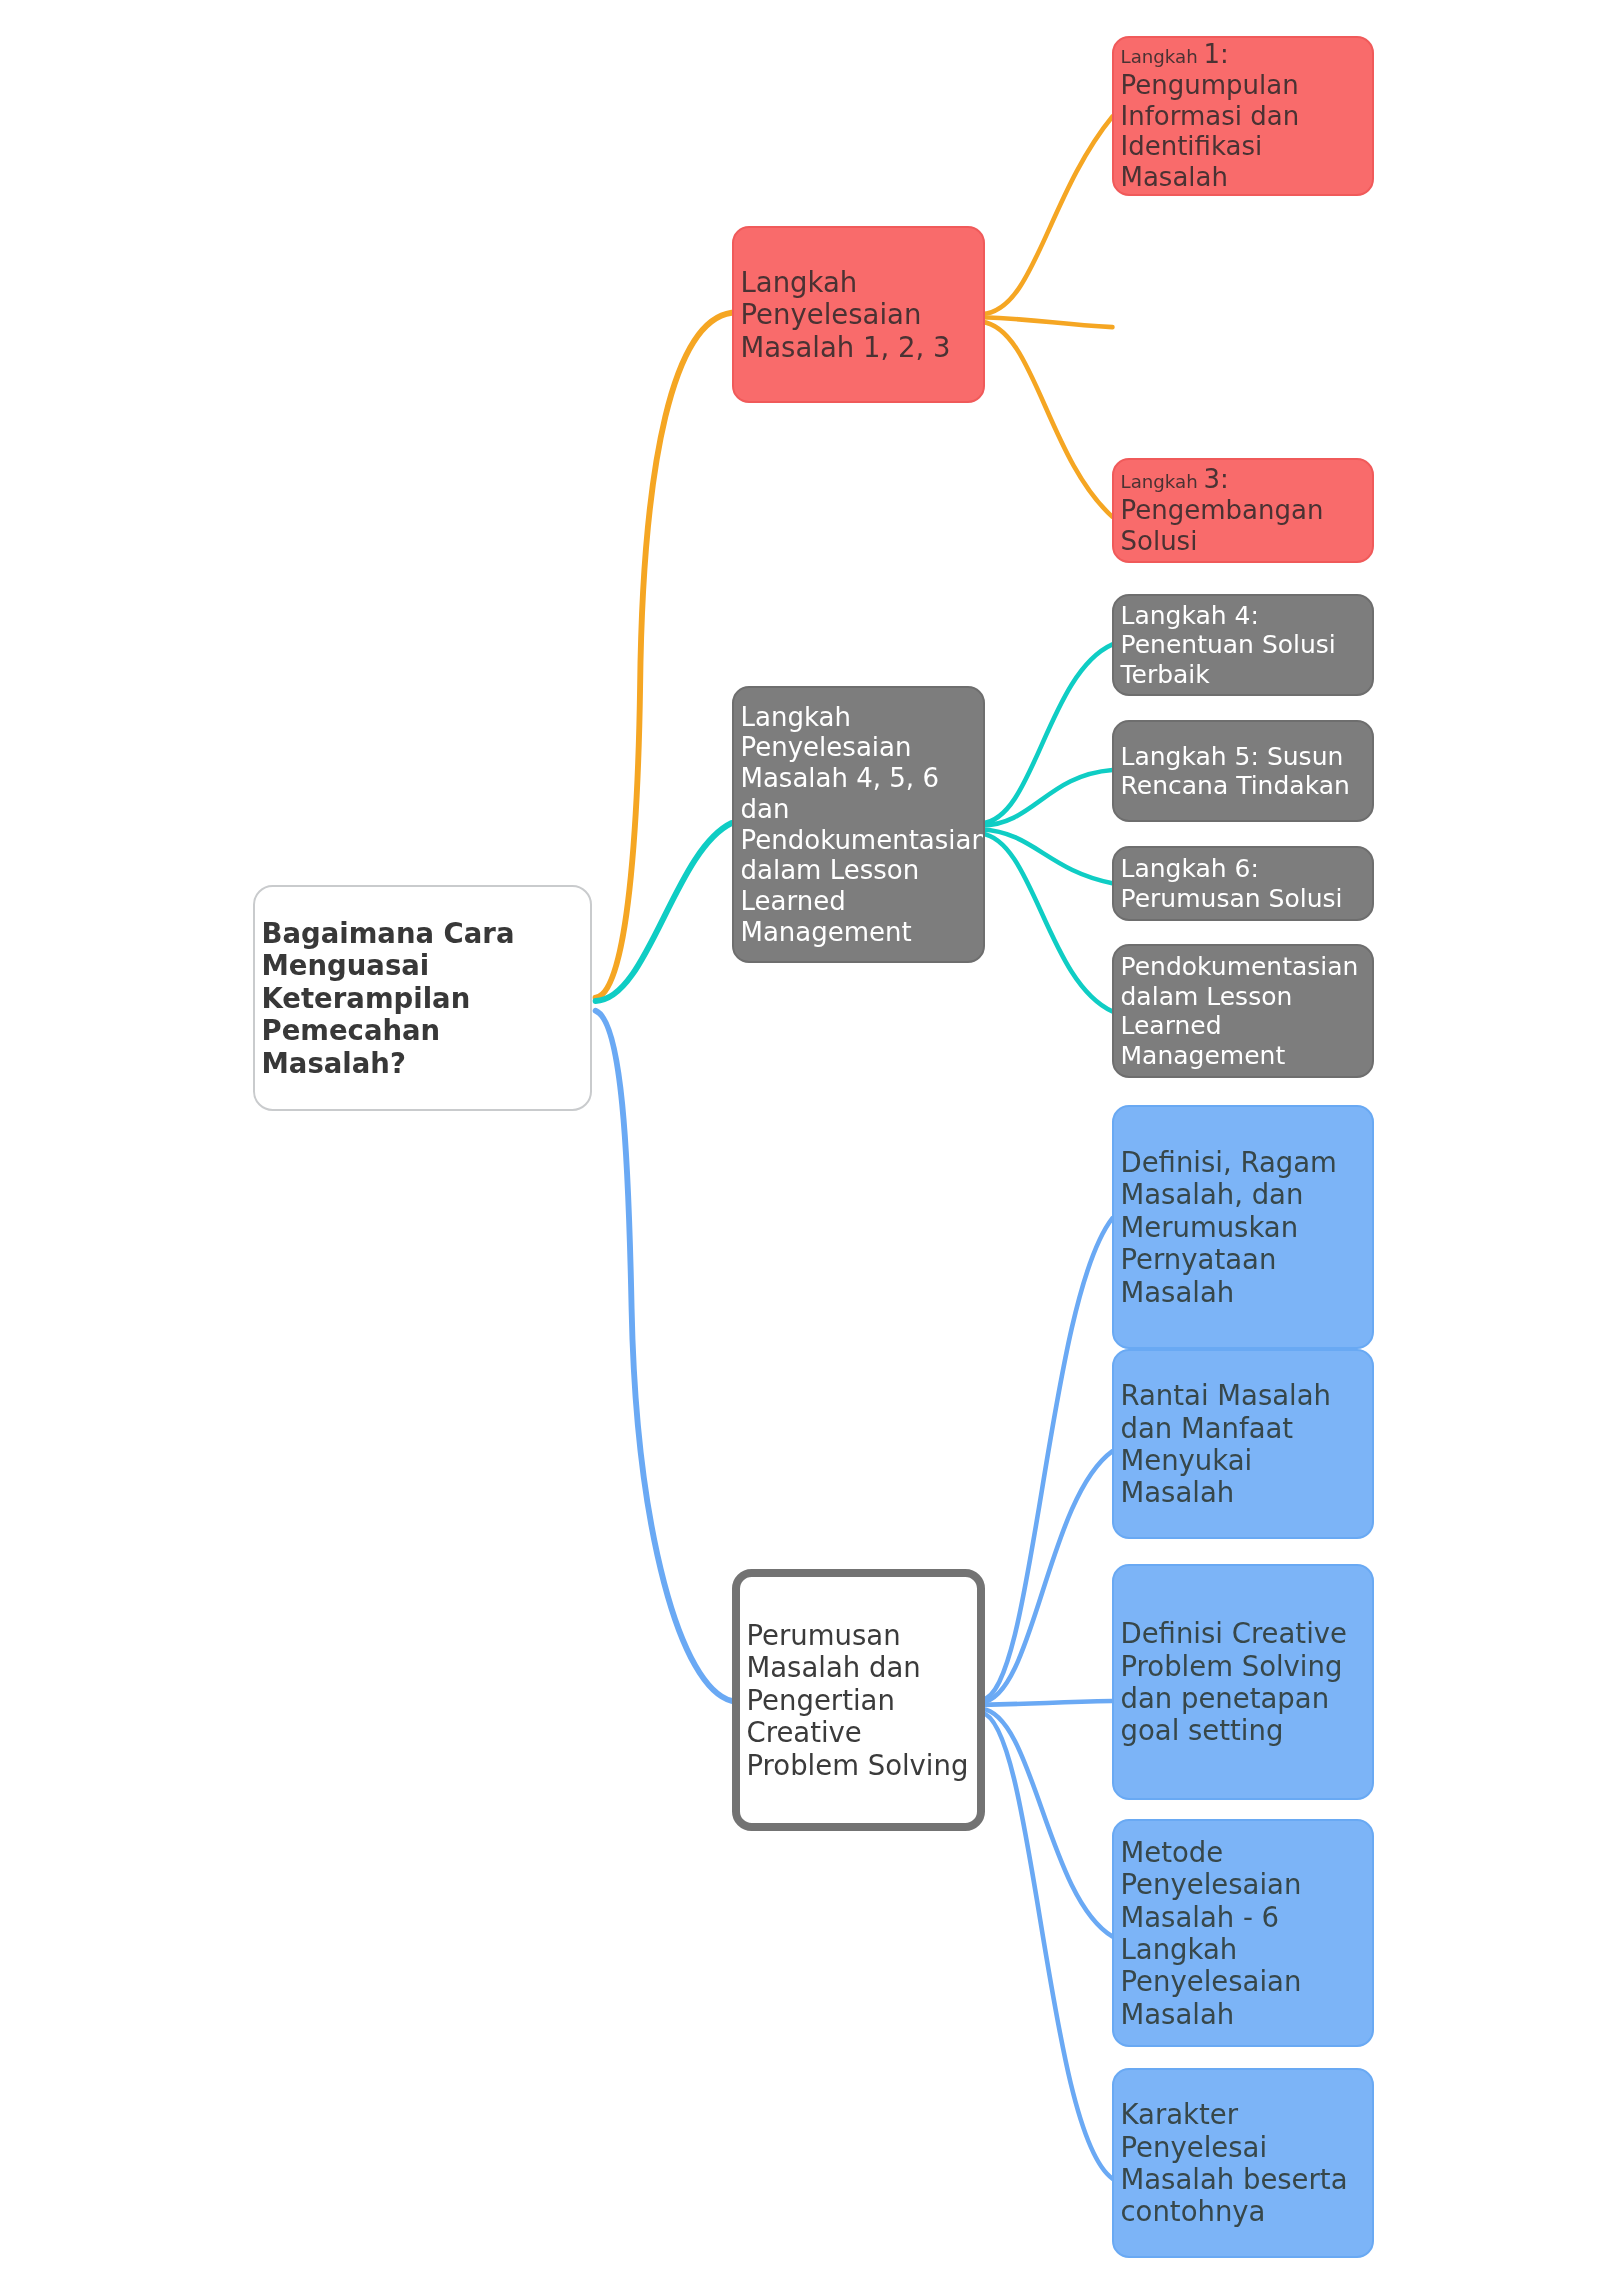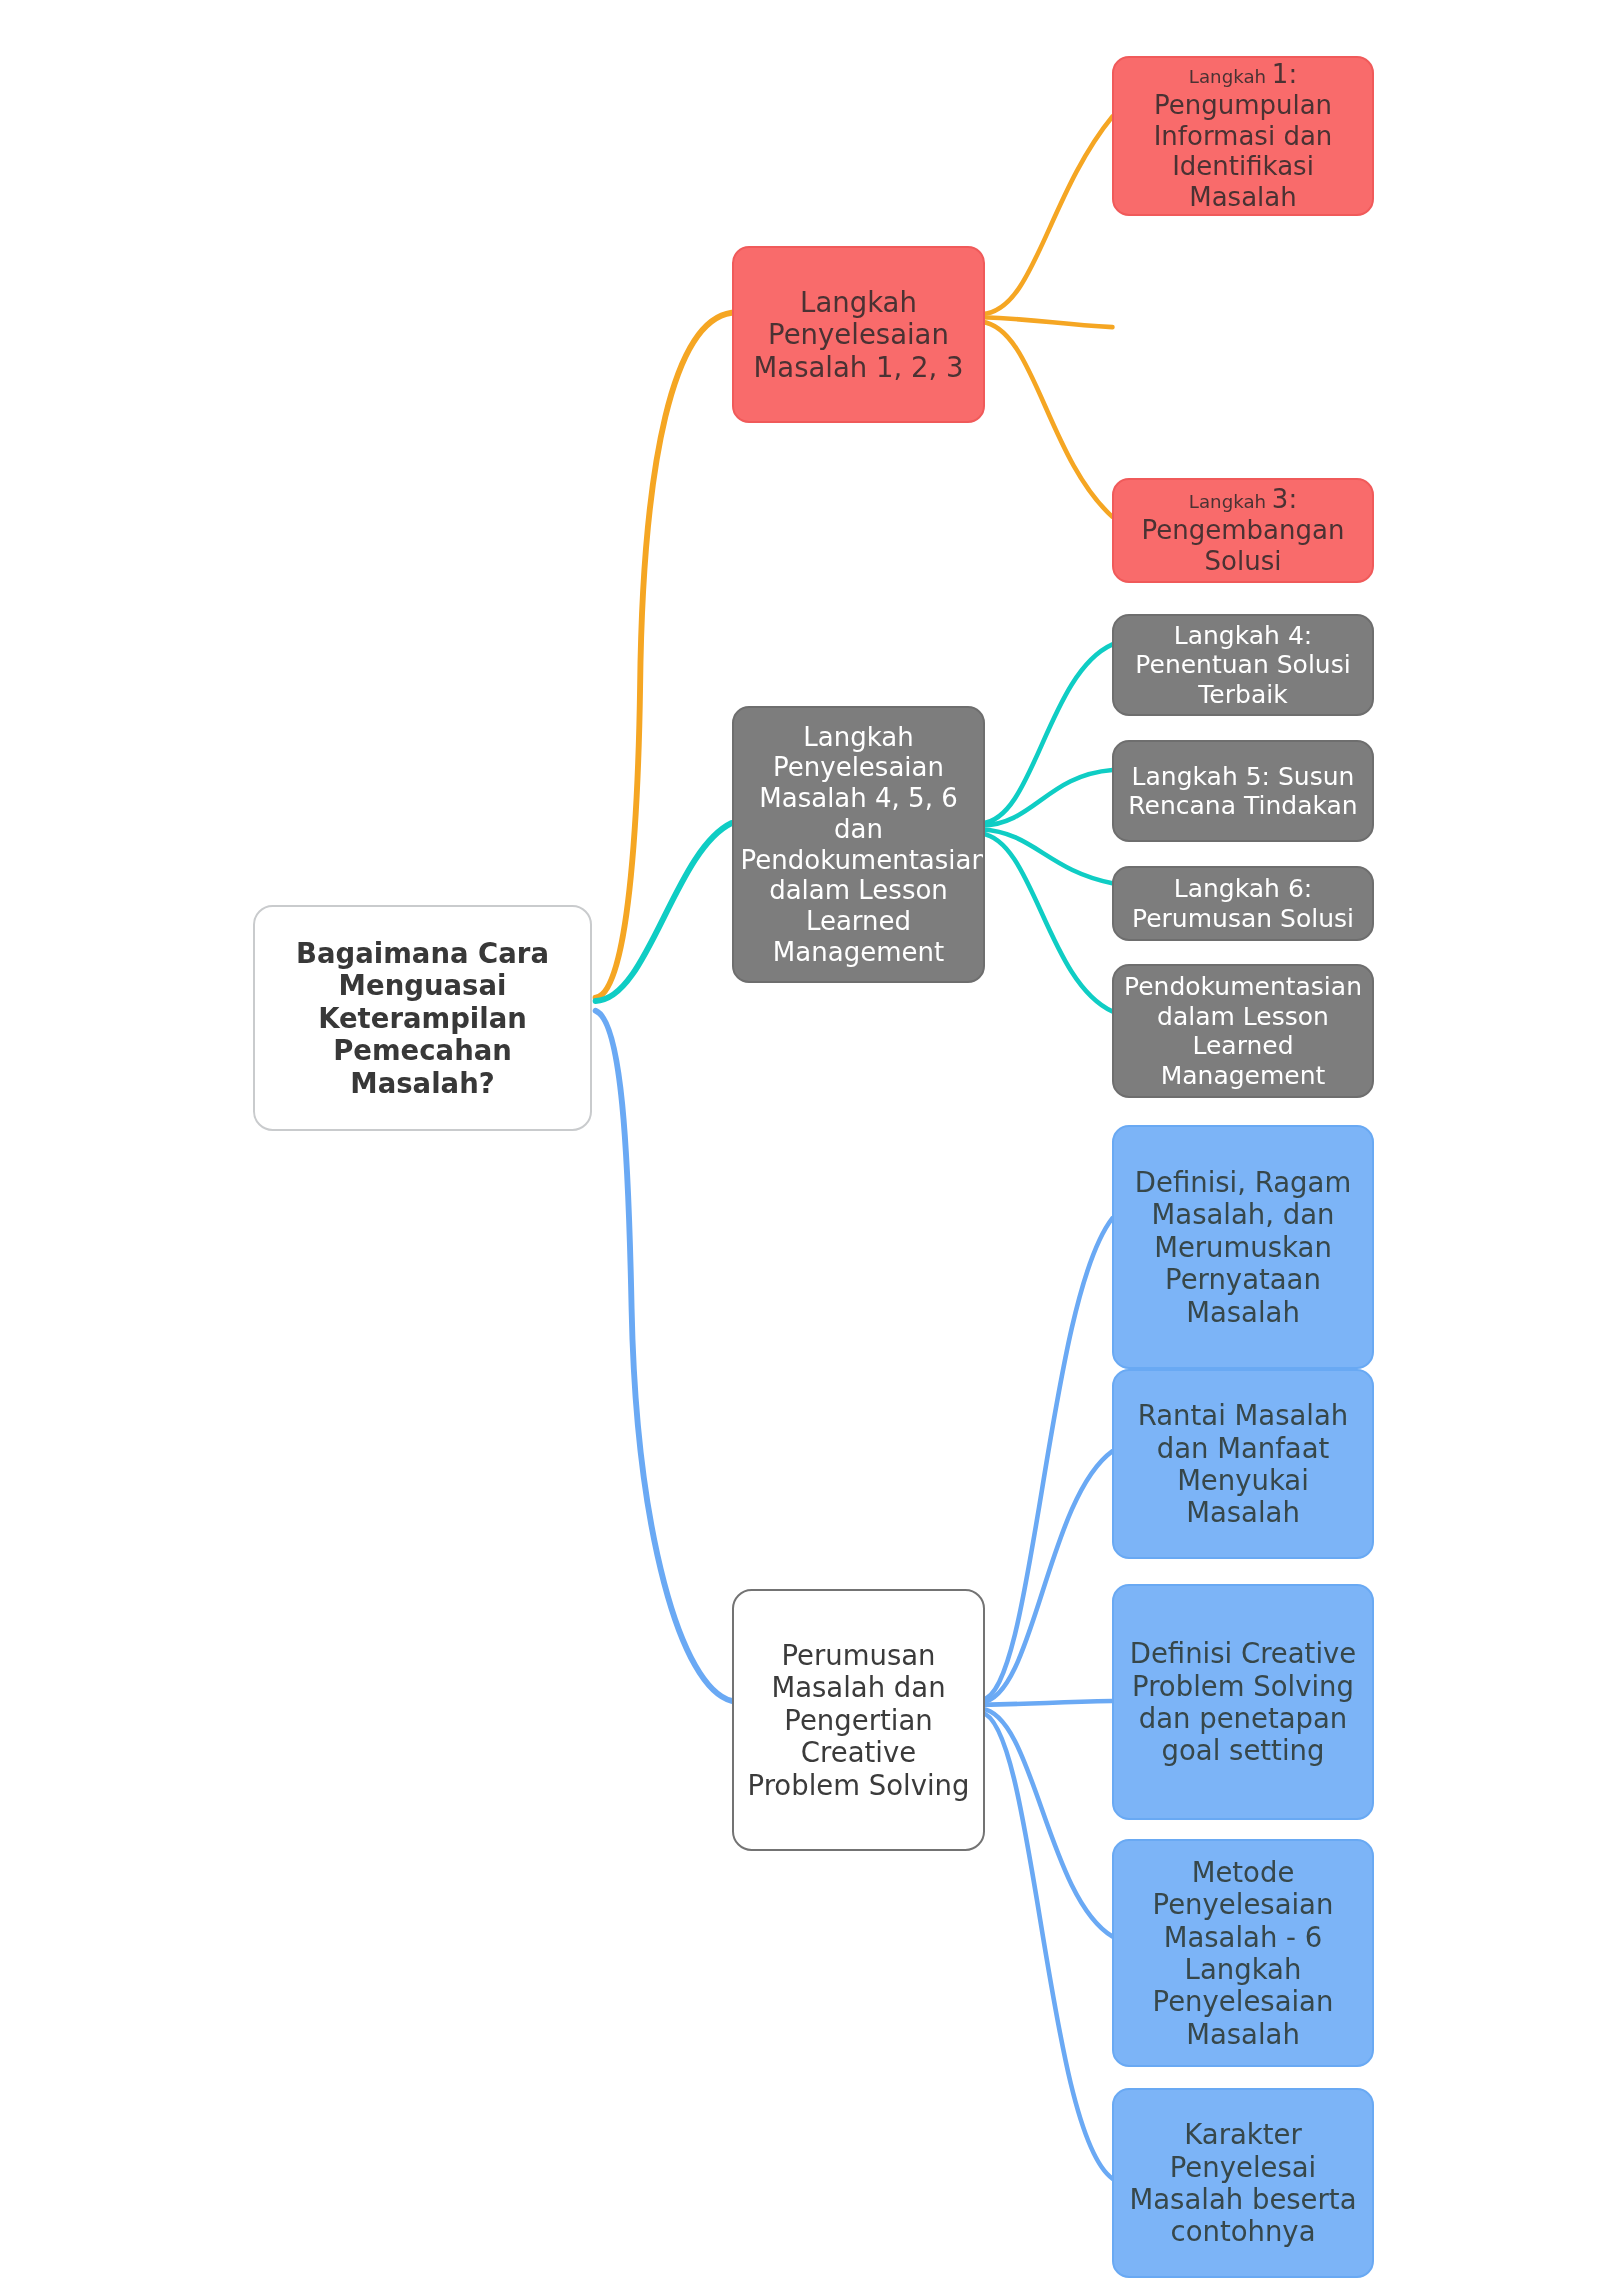--- a/index.html
+++ b/index.html
@@ -22,26 +22,24 @@
     width: 1623px;
     height: 2295px;
     pointer-events: none;
   }
   .node {
     position: absolute;
     box-sizing: border-box;
     display: flex;
     align-items: center;
     justify-content: center;
-    text-align: center;
     line-height: 1.18;
     border-radius: 17px;
     padding: 2.6px 6.5px;
     overflow: hidden;
-    margin-top: 20px;
   }
   .node .txt {
     display: block;
     width: 100%;
   }
   .node-root {
     background: #ffffff;
     border: 2px solid #c9cbcd;
     color: #383838;
     font-weight: bold;
@@ -52,21 +50,21 @@
     border: 2px solid #f05a5a;
     color: #4a3233;
   }
   .node-gray {
     background: #7d7d7d;
     border: 2px solid #6e6e6e;
     color: #ffffff;
   }
   .node-blue-branch {
     background: #ffffff;
-    border: 2px solid #737373;
+    border: 8px solid #737373;
     color: #3b3b3b;
     border-radius: 19.6px;
   }
   .node-blue {
     background: #7cb4f7;
     border: 2px solid #69a9f3;
     color: #37474a;
   }
   .small-label {
     font-size: 0.70em;

